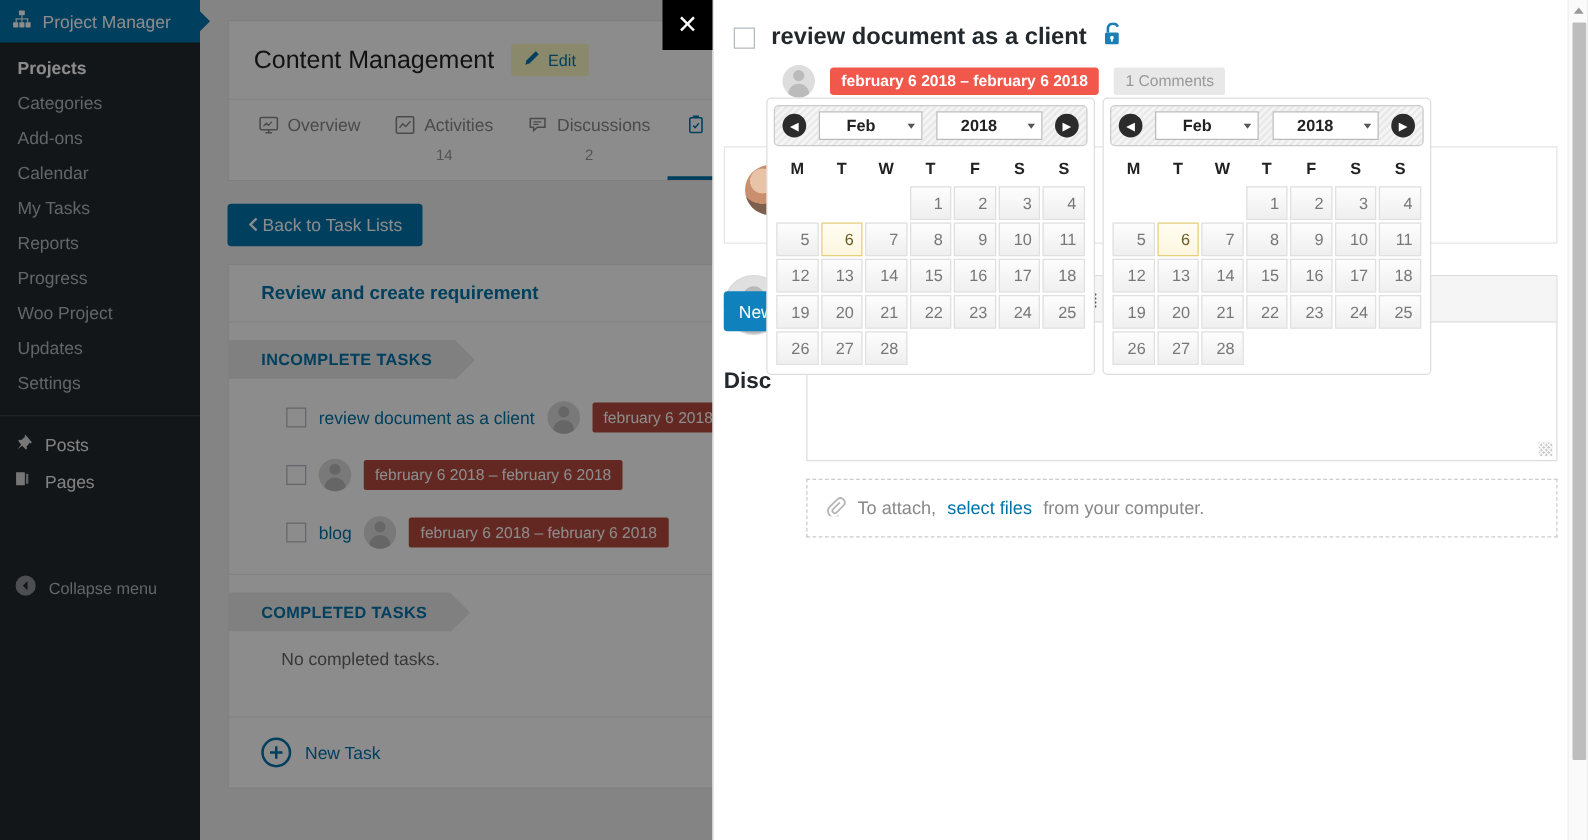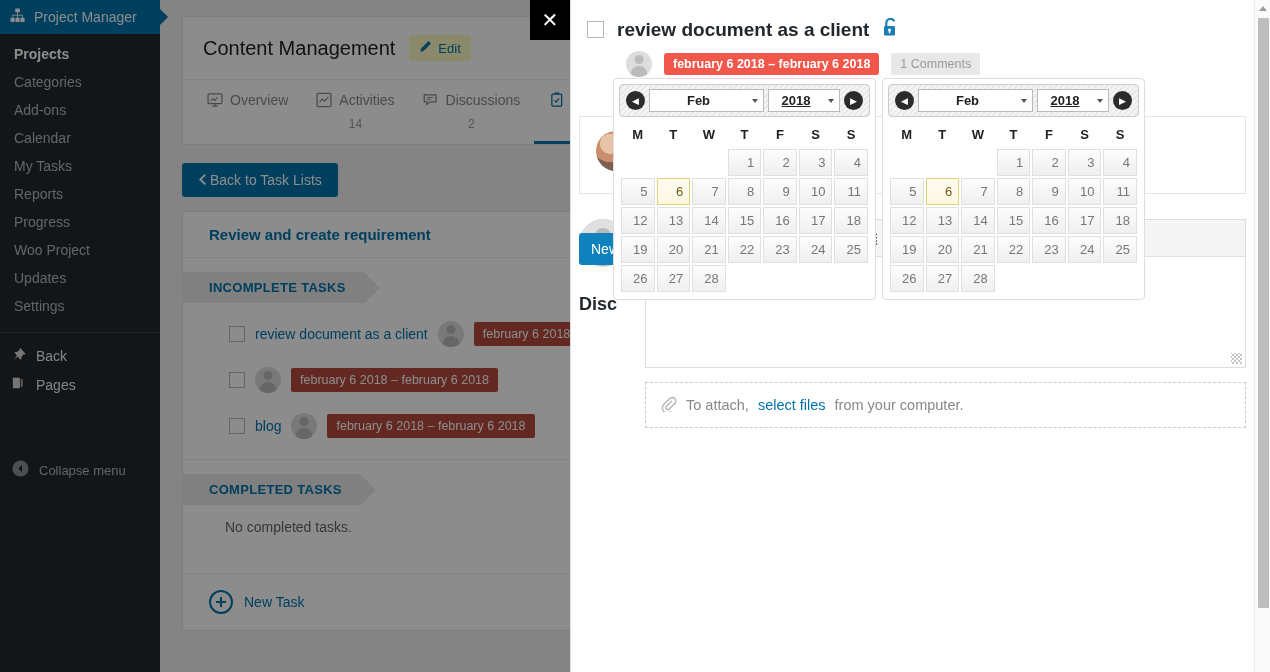--- a/index.html
+++ b/index.html
@@ -239,22 +239,22 @@
     height: 23px; display: flex; align-items: center;
     padding: 0 16px 0 0; font-size: 13px; font-weight: bold; color: #222;
     cursor: pointer;
   }
   .dp-sel span.v { flex: 1; text-align: center; }
   .dp-sel .caret {
     position: absolute; right: 5px; top: 50%; transform: translateY(-50%);
     border-left: 3.5px solid transparent; border-right: 3.5px solid transparent;
     border-top: 4.5px solid #555;
   }
-  .dp-month { width: 115px; }
-  .dp-year  { width: 72px; text-decoration: underline; }
+  .dp-month { width: 83px; }
+  .dp-year  { width: 85px; }
   table.dp-grid { border-collapse: separate; border-spacing: 2px; width: 100%; margin-top: 3px; }
   table.dp-grid th {
     font-size: 13px; font-weight: bold; color: #222; padding: 5px 0;
     width: 14.28%;
   }
   table.dp-grid td { padding: 0; }
   .day {
     display: block; text-align: right;
     font-size: 13px; color: #777;
     background: #f6f6f6;
@@ -379,21 +379,21 @@
       <div class="menu-item">Settings</div>
     </div>
   <div class="menu-sep"></div>
   <div class="menu-group2">
     <div class="menu-icon-item">
       <span>
         <svg width="14" height="14" viewBox="0 0 16 16" fill="#d8d8d8">
           <path d="M9.6 1l-1 1 .7.7-3.5 3.1-1.9-.4-1 1L5.6 10 2 14.5 6.5 11l3.5 3.5 1-1-.4-1.9 3.1-3.5.7.7 1-1z"></path>
         </svg>
       </span>
-      <span>Back</span>
+      <span>Posts</span>
     </div>
     <div class="menu-icon-item">
       <span>
         <svg width="14" height="14" viewBox="0 0 16 16" fill="#d8d8d8">
           <rect x="1" y="2" width="8" height="12" rx="0.6"></rect>
           <rect x="10" y="3.4" width="2.2" height="9.2" rx="0.5" opacity=".75"></rect>
         </svg>
       </span>
       <span>Pages</span>
     </div>

